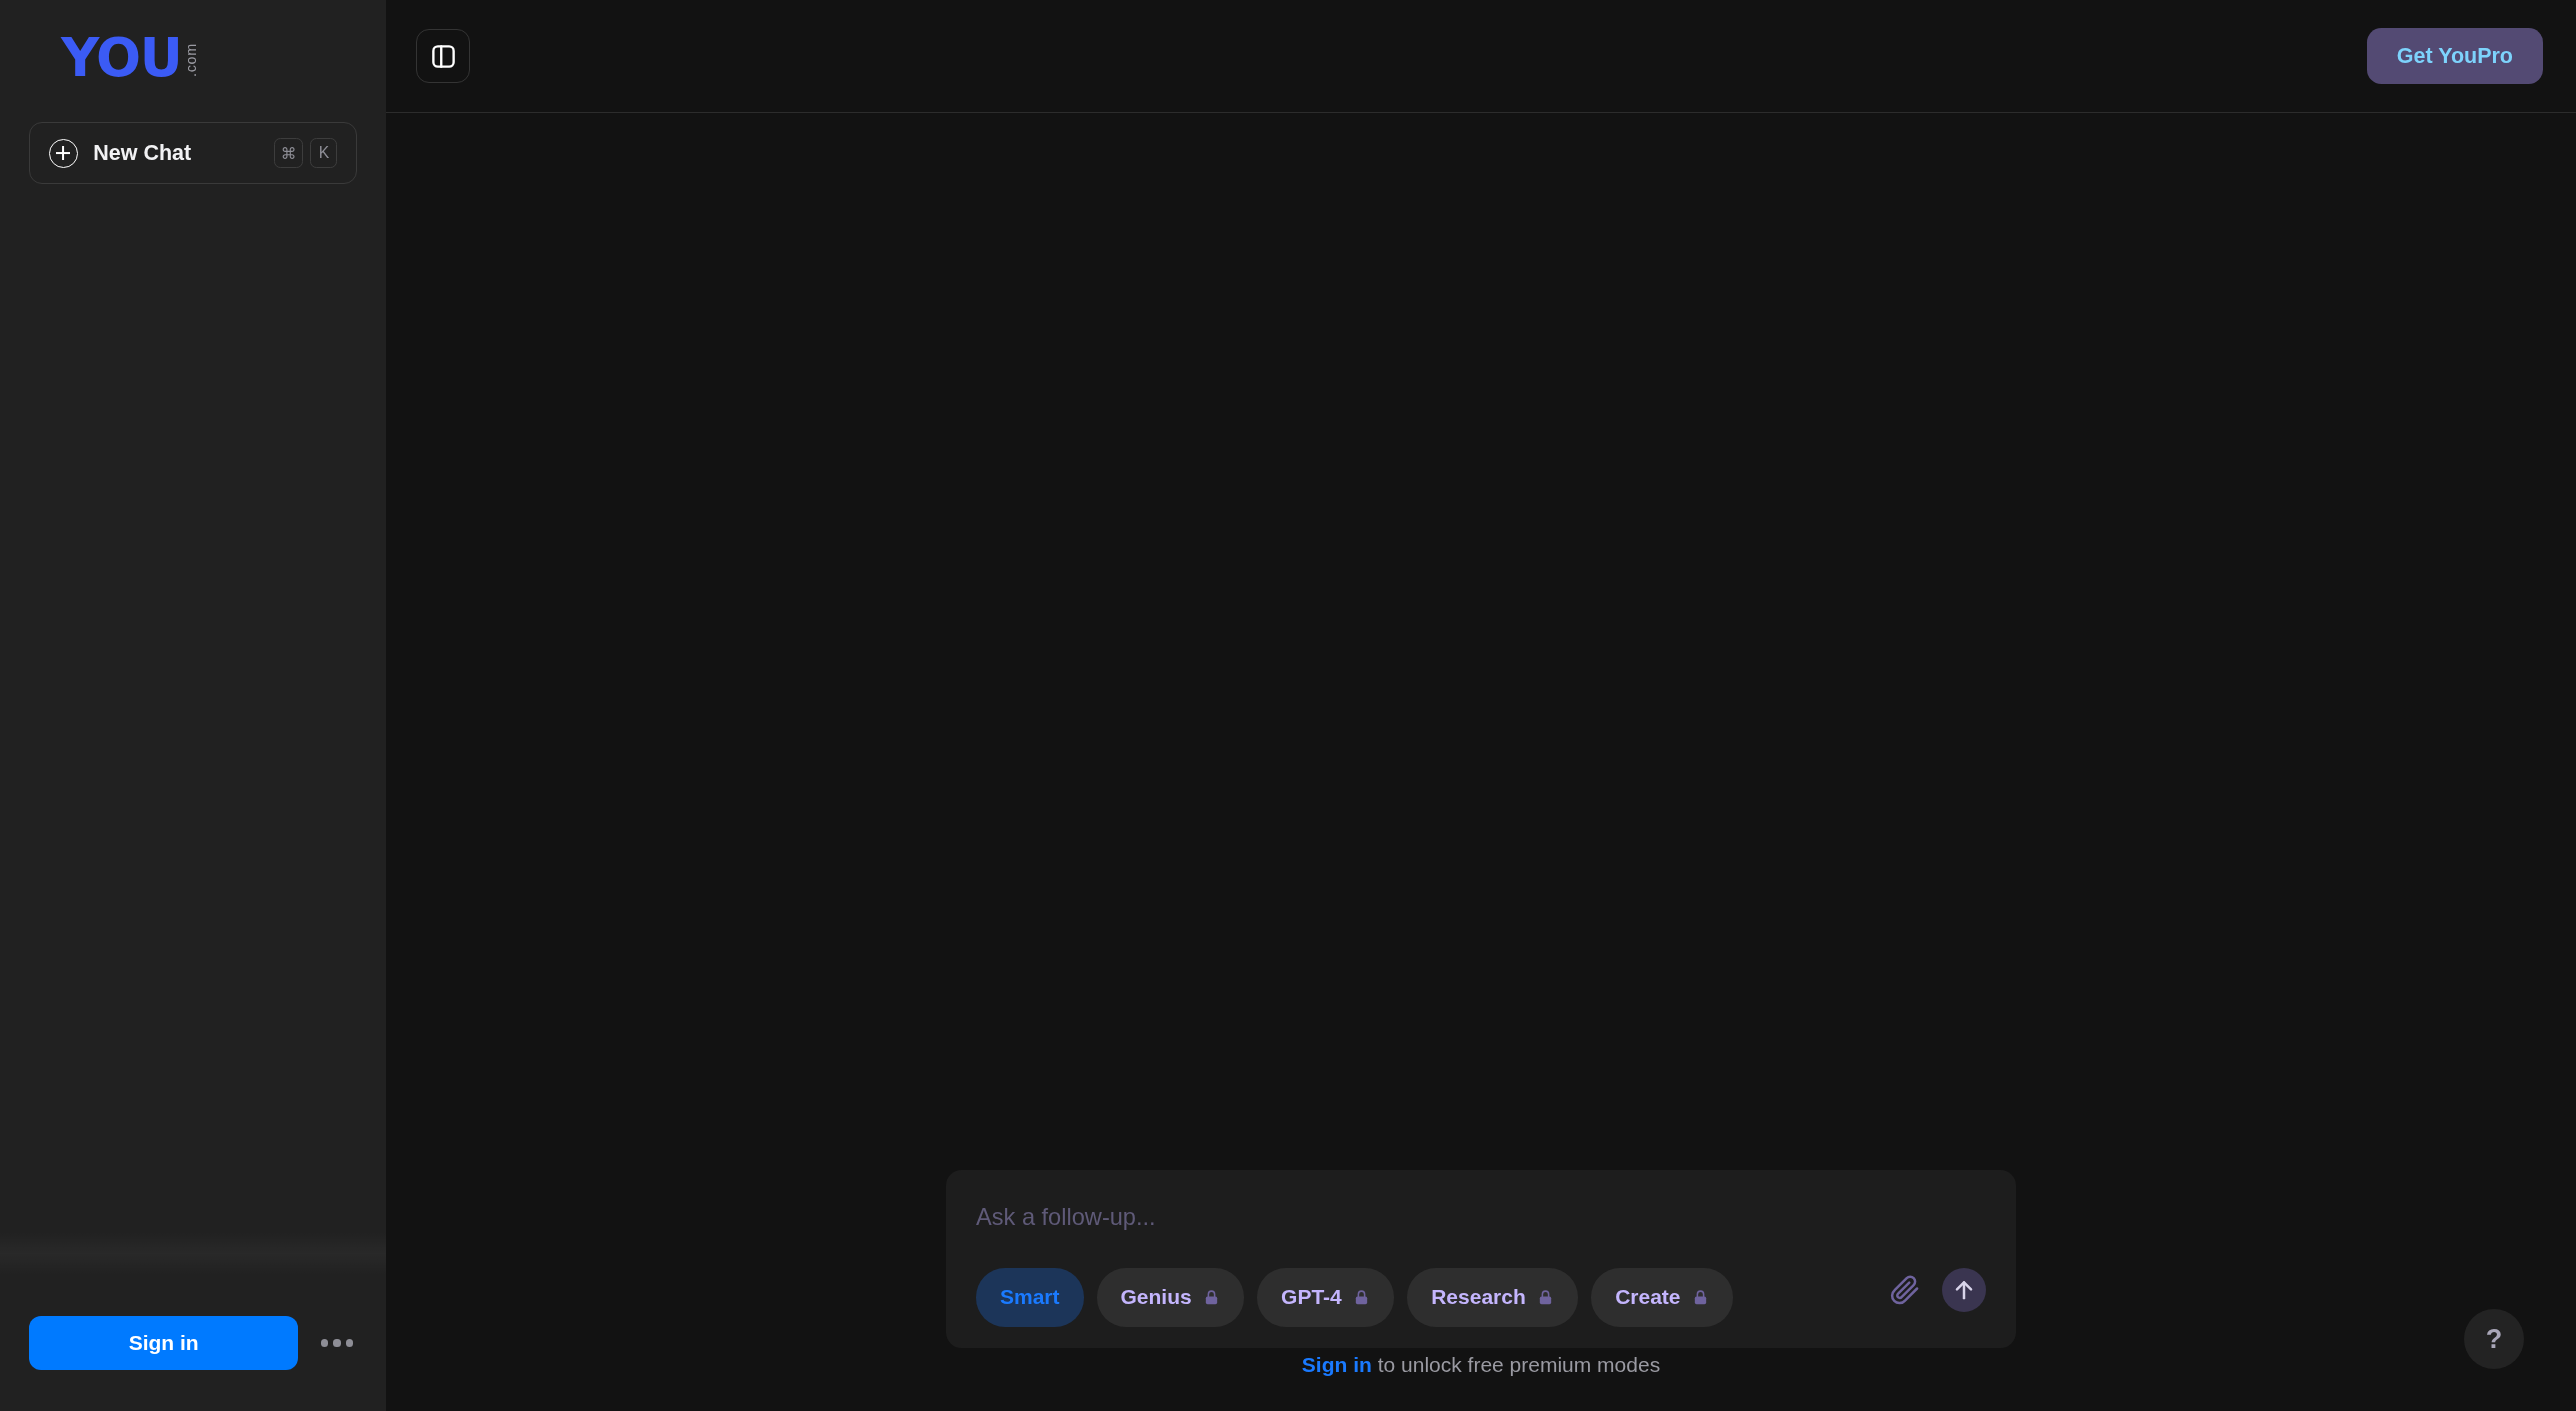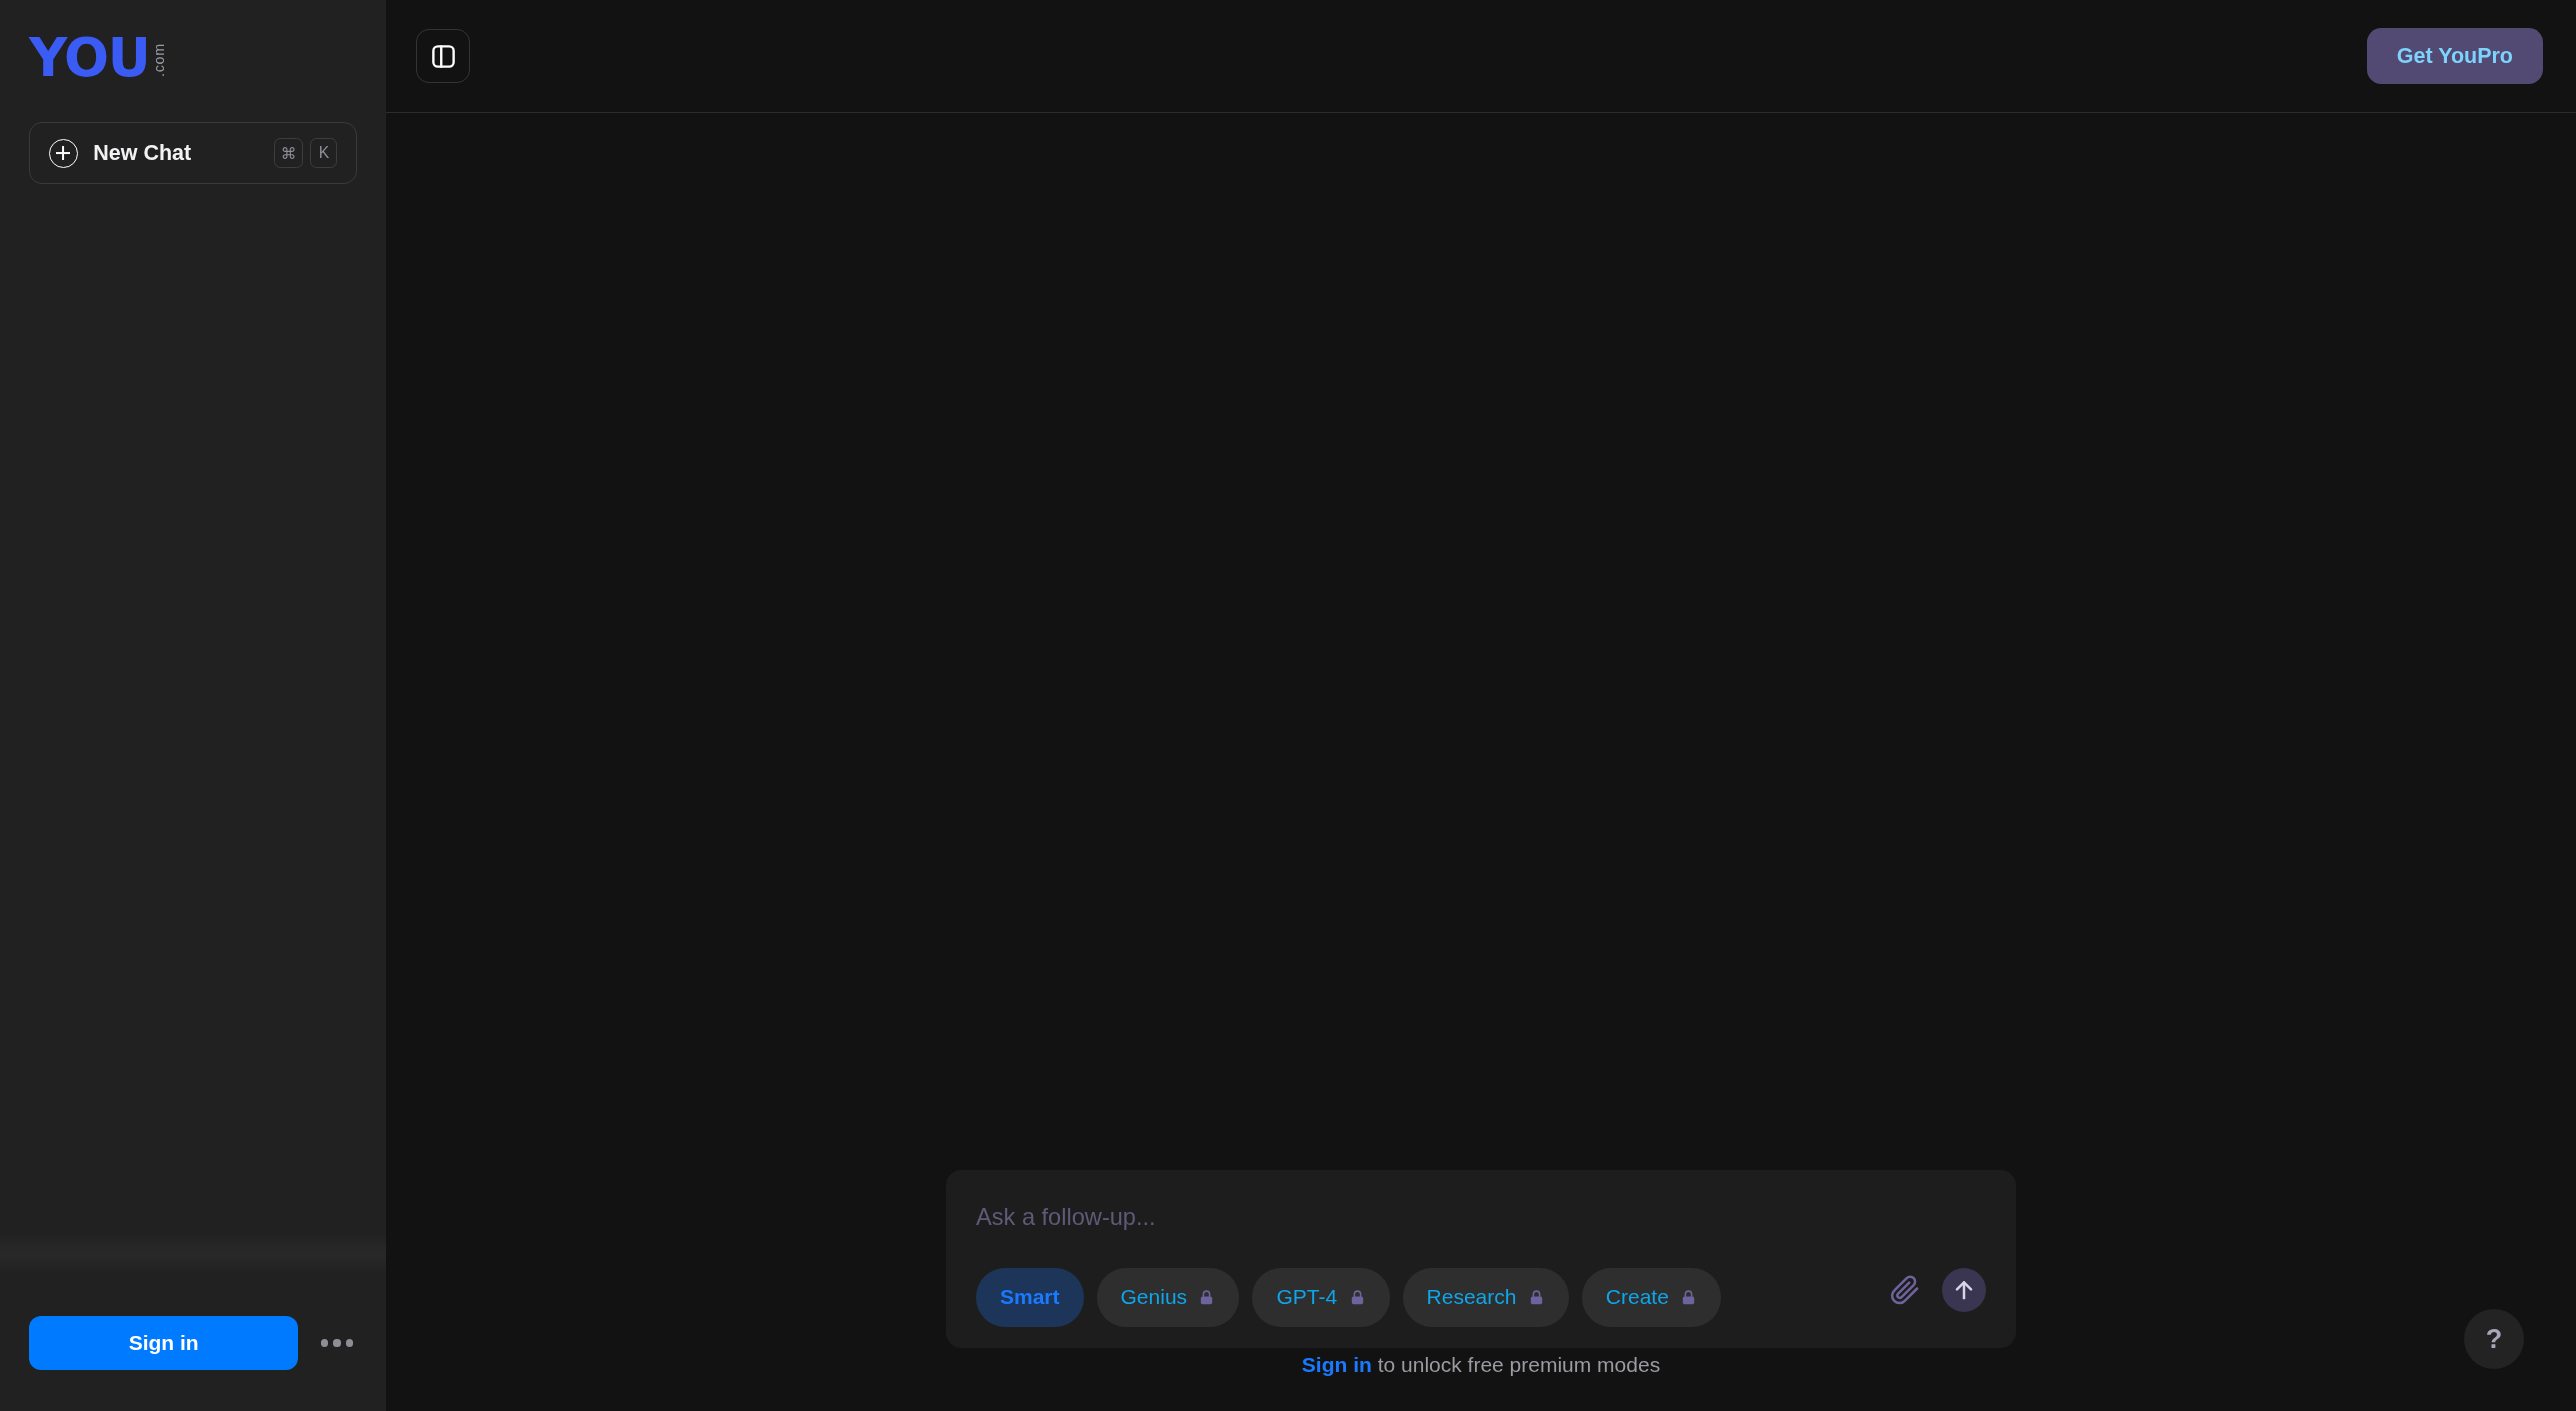--- a/index.html
+++ b/index.html
@@ -42,20 +42,21 @@
     display: flex;
     align-items: flex-start;
     line-height: 1;
   }
   .logo-mark {
     font-size: 53px;
     font-weight: 700;
     letter-spacing: -1.4px;
     color: #3b5bf5;
     font-family: "DejaVu Sans", sans-serif;
+    margin-left: 32px;
   }
   .logo-tld {
     font-size: 14.3px;
     color: #9a9aa2;
     font-weight: 500;
     writing-mode: vertical-rl;
     transform: rotate(180deg);
     letter-spacing: 0.7px;
     margin-left: 2.9px;
     margin-top: 4.3px;
@@ -224,23 +225,23 @@
   .mode-pills { display: flex; gap: 13px; flex: 1; }
 
   .pill {
     height: 59px;
     border-radius: 29px;
     padding: 0 24px;
     display: flex;
     align-items: center;
     gap: 11.4px;
     background: #2e2e2e;
-    color: #0ea5e9;
+    color: #c4b5fd;
     font-size: 21px;
-    font-weight: 400;
+    font-weight: 700;
     border: none;
     cursor: pointer;
     white-space: nowrap;
     font-family: "Liberation Sans", sans-serif;
   }
   .pill.active {
     background: #1c3559;
     color: #1a7aff;
     font-weight: 600;
   }

